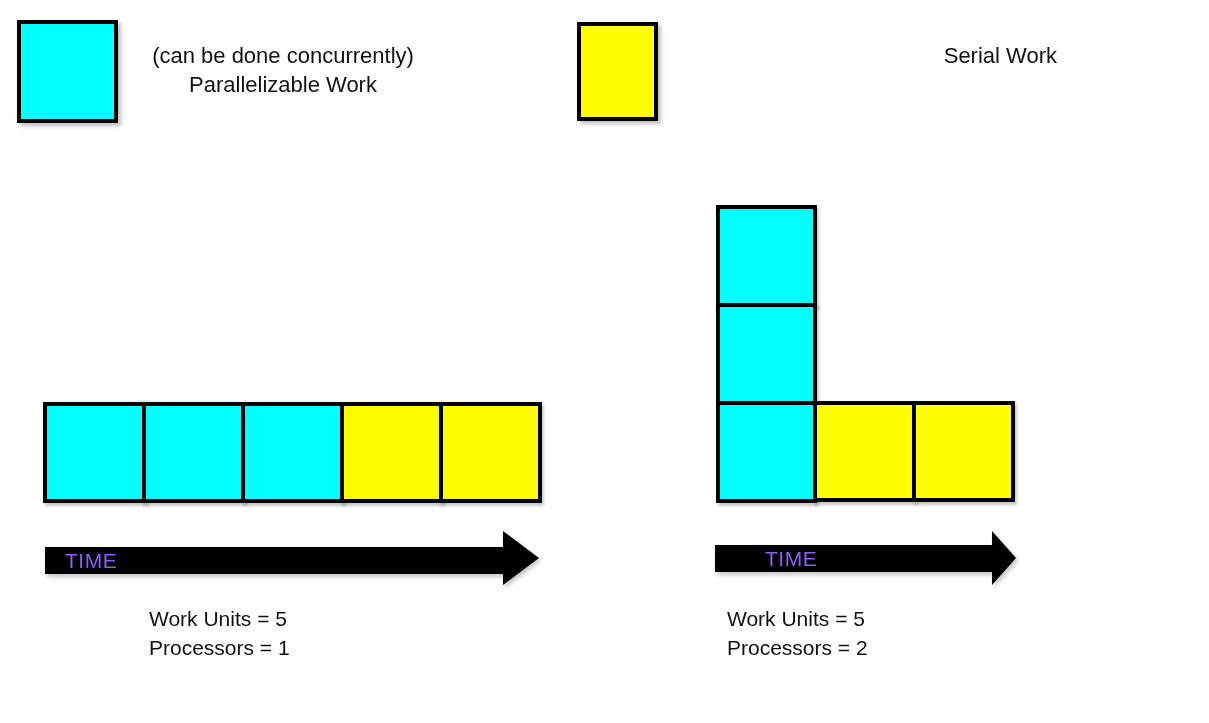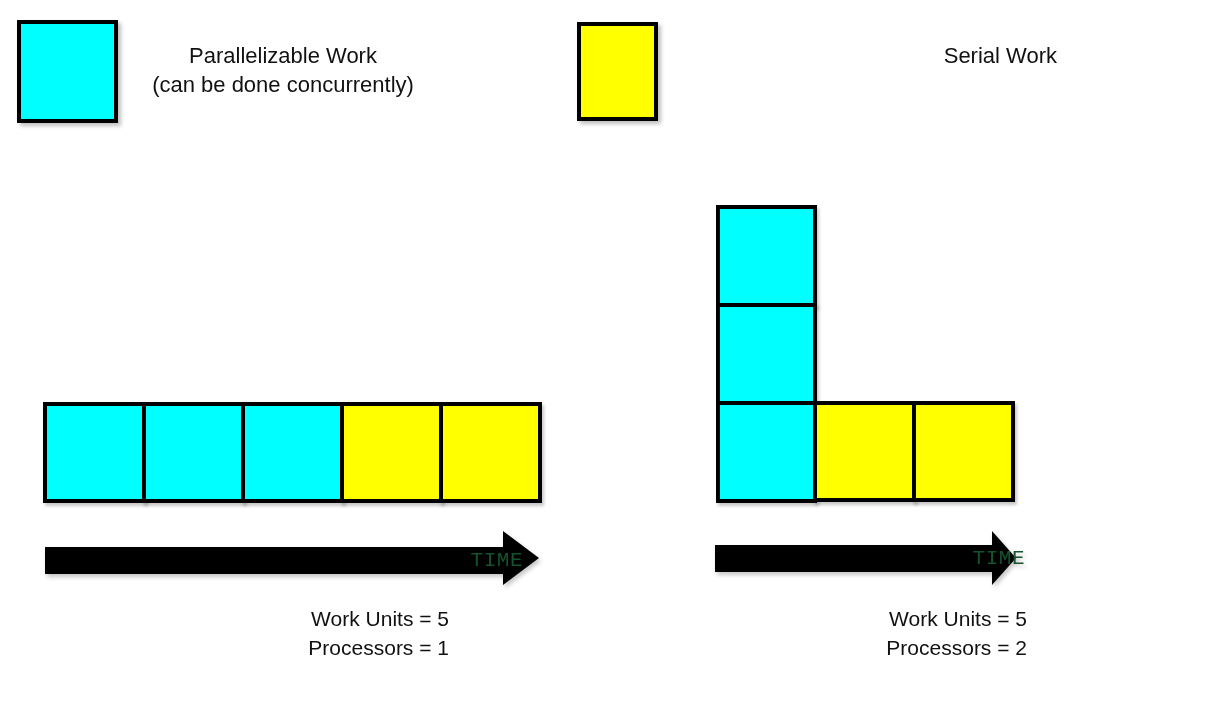--- a/index.html
+++ b/index.html
@@ -31,46 +31,46 @@
   .col-cells .cell + .cell{margin-top:-4px;}
   .left-row{left:43px;top:402px;}
   .right-col{left:716px;top:205px;}
   .right-row{left:813px;top:401px;}
 
   
   .arrow{position:absolute;height:54px;filter:drop-shadow(2px 3px 2px rgba(0,0,0,0.22));}
   .arrow .shaft{position:absolute;height:27px;}
   .arrow .head{position:absolute;top:0;width:0;height:0;
                border-top:27px solid transparent;border-bottom:27px solid transparent;}
-  .arrow .label{position:absolute;height:27px;line-height:27px;text-align:right;
-                font-size:21px;color:#14532d;letter-spacing:0.5px;font-family:Liberation Mono, monospace;}
+  .arrow .label{position:absolute;height:27px;line-height:27px;text-align:left;
+                font-size:21px;color:#8b5cf6;letter-spacing:0.5px;}
   .arrow-left{left:45px;top:531px;width:494px;}
   .arrow-left .shaft{left:0;top:16px;width:458px;}
   .arrow-left .head{left:458px;border-left-width:36px;border-left-style:solid;}
   .arrow-left .label{left:20px;top:16px;width:458px;}
   .arrow-right{left:715px;top:531px;width:301px;}
   .arrow-right .shaft{left:0;top:14px;width:277px;}
   .arrow-right .head{left:277px;border-left-width:24px;border-left-style:solid;}
   .arrow-right .label{left:50px;top:14px;width:260px;}
 
   
-  .stats{position:absolute;top:604px;width:300px;text-align:right;
+  .stats{position:absolute;top:604px;width:300px;text-align:left;
          font-size:21px;line-height:29px;}
   .stats-left{left:149px;}
   .stats-right{left:727px;}
 </style>
 </head>
 <body>
 
 <div class="canvas">
 
   <div class="swatch swatch-parallel" style="background: rgb(0, 255, 255);"></div>
   <div class="legend-text legend-text-parallel">
+    <div>(can be done concurrently)</div>
     <div>Parallelizable Work</div>
-    <div>(can be done concurrently)</div>
   </div>
 
   <div class="swatch swatch-serial" style="background: rgb(255, 255, 0);"></div>
   <div class="legend-text legend-text-serial">
     <div>Serial Work</div>
   </div>
 
   <div class="cells row-cells left-row">
       <div class="cell" style="background: rgb(0, 255, 255);"></div>
       <div class="cell" style="background: rgb(0, 255, 255);"></div>

